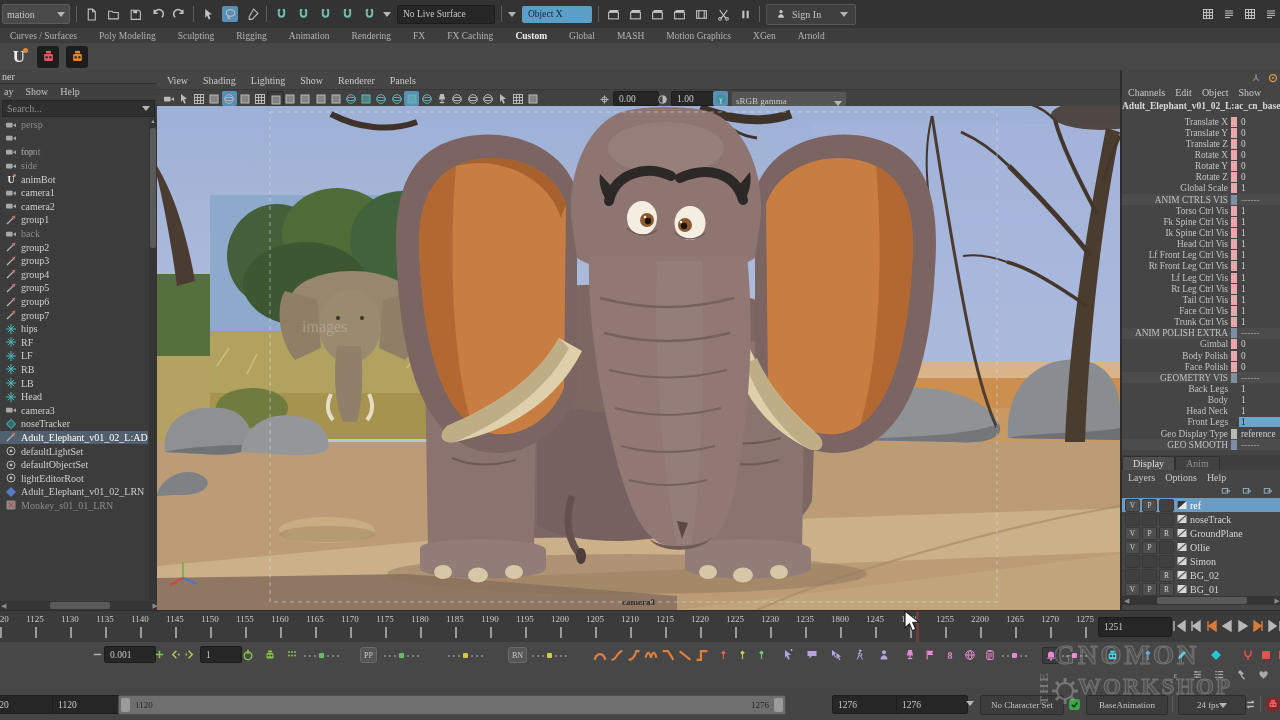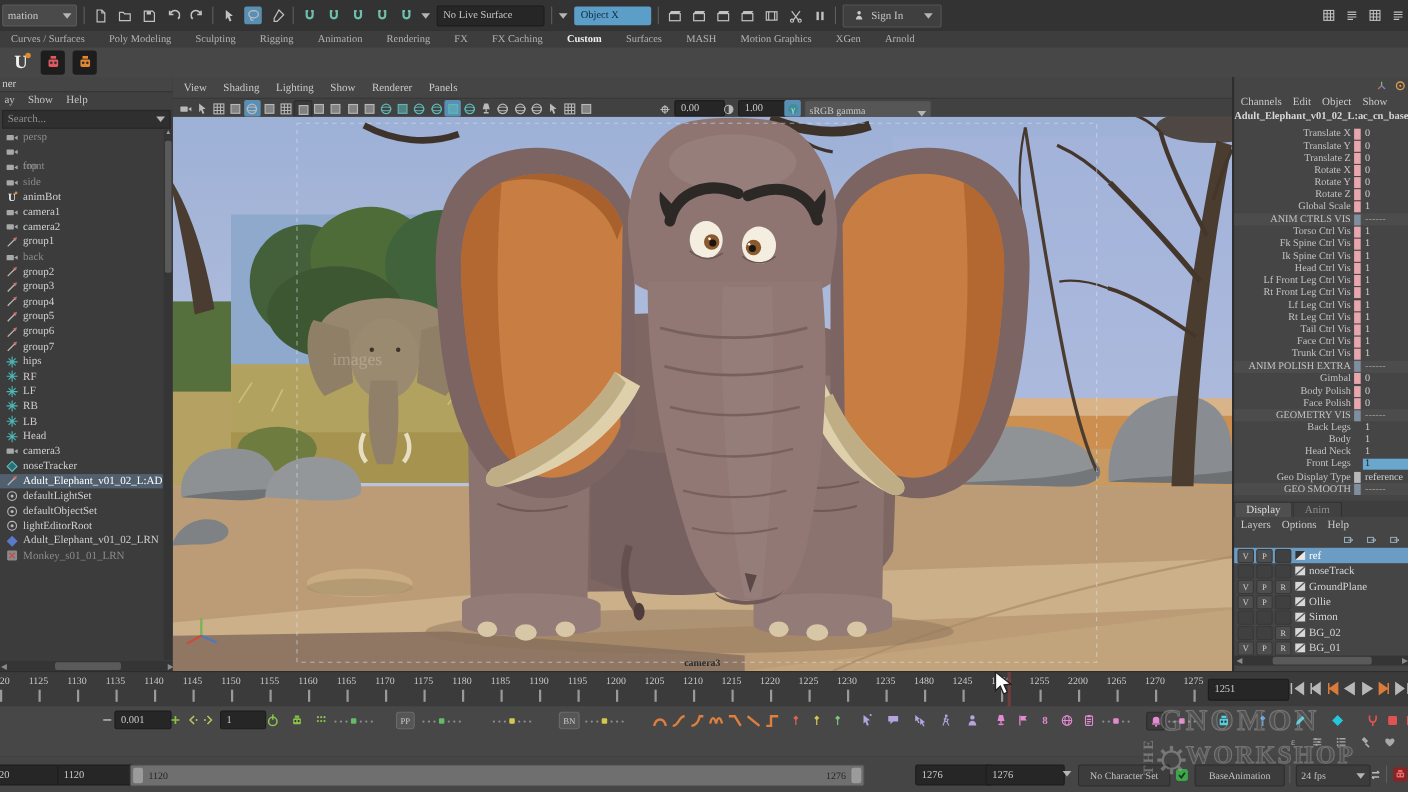--- a/index.html
+++ b/index.html
@@ -274,21 +274,21 @@
   <div id="shelftabs">
       <span class="tab">Curves / Surfaces</span>
       <span class="tab">Poly Modeling</span>
       <span class="tab">Sculpting</span>
       <span class="tab">Rigging</span>
       <span class="tab">Animation</span>
       <span class="tab">Rendering</span>
       <span class="tab">FX</span>
       <span class="tab">FX Caching</span>
       <span class="tab active">Custom</span>
-      <span class="tab">Surfaces</span>
+      <span class="tab">Global</span>
       <span class="tab">MASH</span>
       <span class="tab">Motion Graphics</span>
       <span class="tab">XGen</span>
       <span class="tab">Arnold</span>
     </div>
   <div id="shelficons">
       <div style="position: relative; width: 22px; height: 22px; color: rgb(240, 240, 240); font-weight: bold; font-size: 17px; display: flex; align-items: center; justify-content: center;">U<span style="position: absolute; right: 2px; top: 2px; width: 5px; height: 5px; border-radius: 50%; background: rgb(224, 138, 46);"></span></div>
       <div style="width: 22px; height: 22px; background: rgb(29, 29, 29); border-radius: 3px; display: flex; align-items: center; justify-content: center; color: rgb(224, 89, 95);">
         <svg width="15" height="15" viewBox="0 0 12 12">
           <rect x="2.5" y="4" width="7" height="5.5" rx="1" fill="currentColor"></rect>
@@ -1256,21 +1256,21 @@
         <span class="tl-lab" style="left: 665px;">1215</span>
         <span class="tl-tick" style="left: 665px;"></span>
         <span class="tl-lab" style="left: 700px;">1220</span>
         <span class="tl-tick" style="left: 700px;"></span>
         <span class="tl-lab" style="left: 735px;">1225</span>
         <span class="tl-tick" style="left: 735px;"></span>
         <span class="tl-lab" style="left: 770px;">1230</span>
         <span class="tl-tick" style="left: 770px;"></span>
         <span class="tl-lab" style="left: 805px;">1235</span>
         <span class="tl-tick" style="left: 805px;"></span>
-        <span class="tl-lab" style="left: 840px;">1480</span>
+        <span class="tl-lab" style="left: 840px;">1800</span>
         <span class="tl-tick" style="left: 840px;"></span>
         <span class="tl-lab" style="left: 875px;">1245</span>
         <span class="tl-tick" style="left: 875px;"></span>
         <span class="tl-lab" style="left: 910px;">1250</span>
         <span class="tl-tick" style="left: 910px;"></span>
         <span class="tl-lab" style="left: 945px;">1255</span>
         <span class="tl-tick" style="left: 945px;"></span>
         <span class="tl-lab" style="left: 980px;">2200</span>
         <span class="tl-tick" style="left: 980px;"></span>
         <span class="tl-lab" style="left: 1015px;">1265</span>
@@ -1636,21 +1636,21 @@
       <span class="caret" style="position: absolute; left: 966px; top: 13px;"></span>
       <div class="box2" style="position: absolute; left: 980px; top: 7px; width: 82px;">No Character Set</div>
       <span class="ic" style="width: 16px; height: 16px; position: absolute; left: 1066px; top: 8px;">
         <svg width="13" height="13" viewBox="0 0 12 12">
           <rect x="1" y="1" width="10" height="10" rx="2" fill="#3fa54a"></rect>
           <path d="M3.5 6.2l2 2 3-4" stroke="#0e3f14" stroke-width="1.5" fill="none"></path>
         </svg>
       </span>
       <div class="box2" style="position: absolute; left: 1086px; top: 7px; width: 80px;">BaseAnimation</div>
       <span class="sep" style="position: absolute; left: 1172px; top: 8px;"></span>
-      <div class="box2" style="position: absolute; left: 1178px; top: 7px; width: 58px; justify-content: space-between; padding: 0px 4px;">
+      <div class="box2" style="position: absolute; left: 1178px; top: 7px; width: 58px; padding: 0px 4px;">
         <span>24 fps</span>
         <span class="caret"></span>
       </div>
       <span class="ic" style="width: 16px; height: 16px; color: rgb(184, 184, 184); position: absolute; left: 1242px; top: 8px;">
         <svg width="13" height="13" viewBox="0 0 12 12">
           <path d="M3 4.2h6M9 4.2L7.4 2.8M9 7.8H3M3 7.8l1.6 1.4" stroke="currentColor" stroke-width="1.3" fill="none"></path>
         </svg>
       </span>
       <span class="sep" style="position: absolute; left: 1260px; top: 8px;"></span>
       <span class="ic" style="width: 17px; height: 17px; position: absolute; left: 1264px; top: 7px;">

